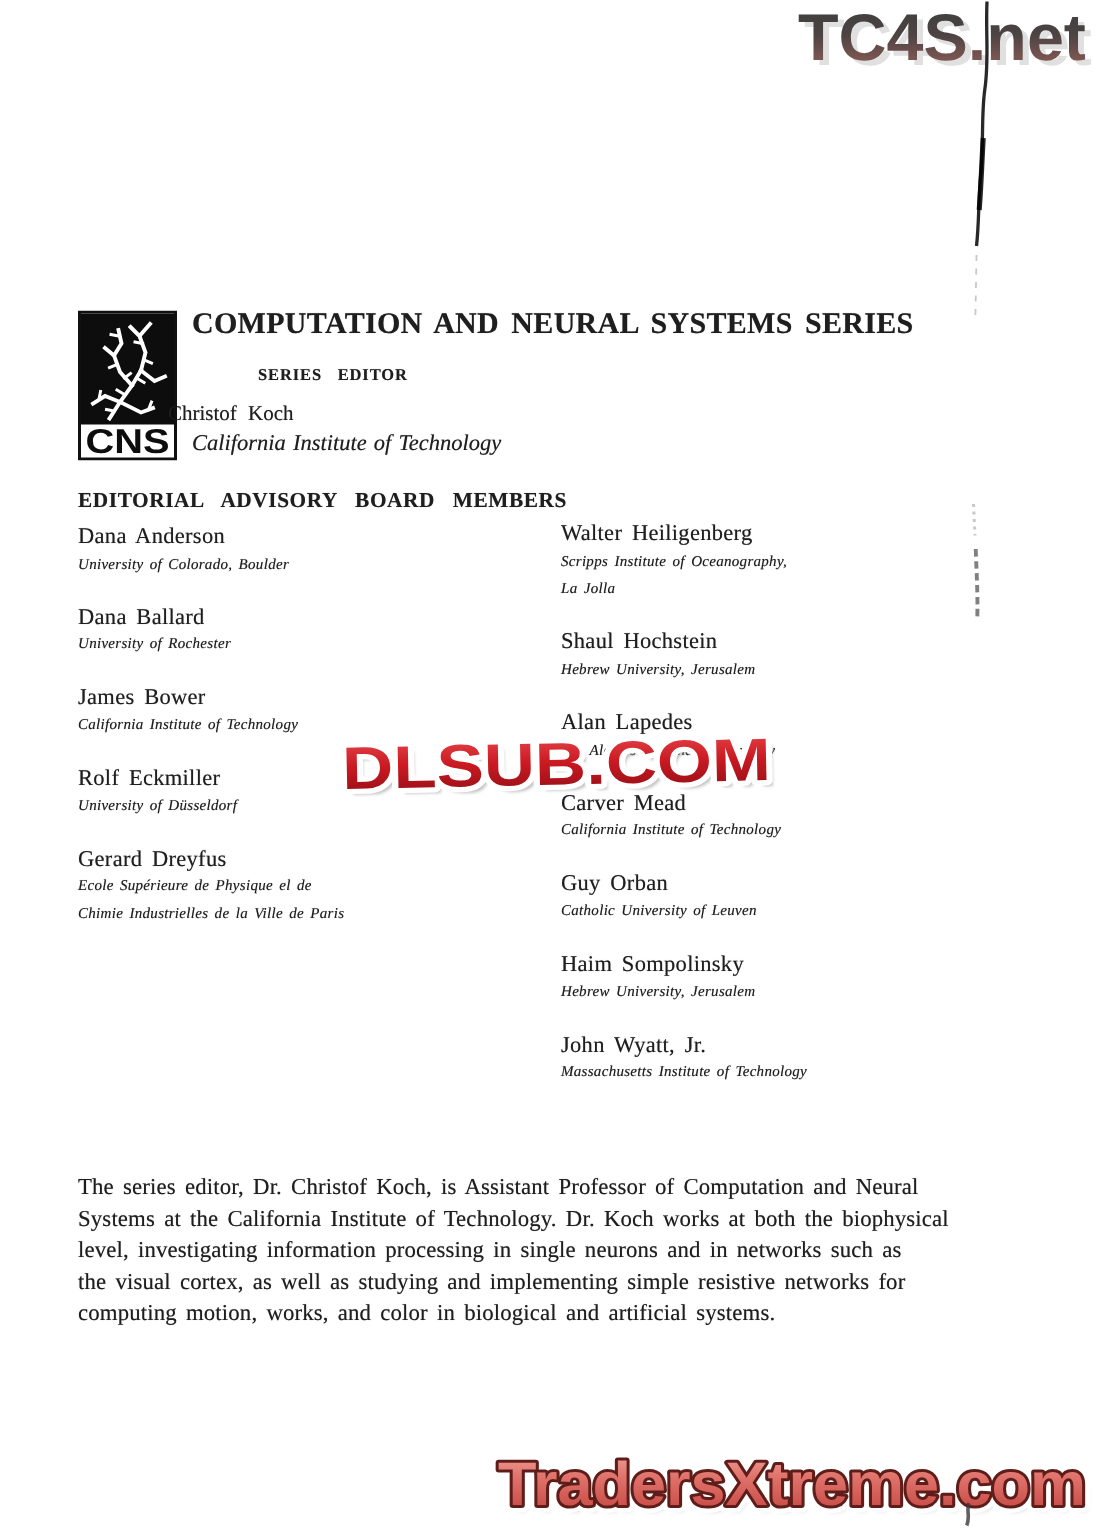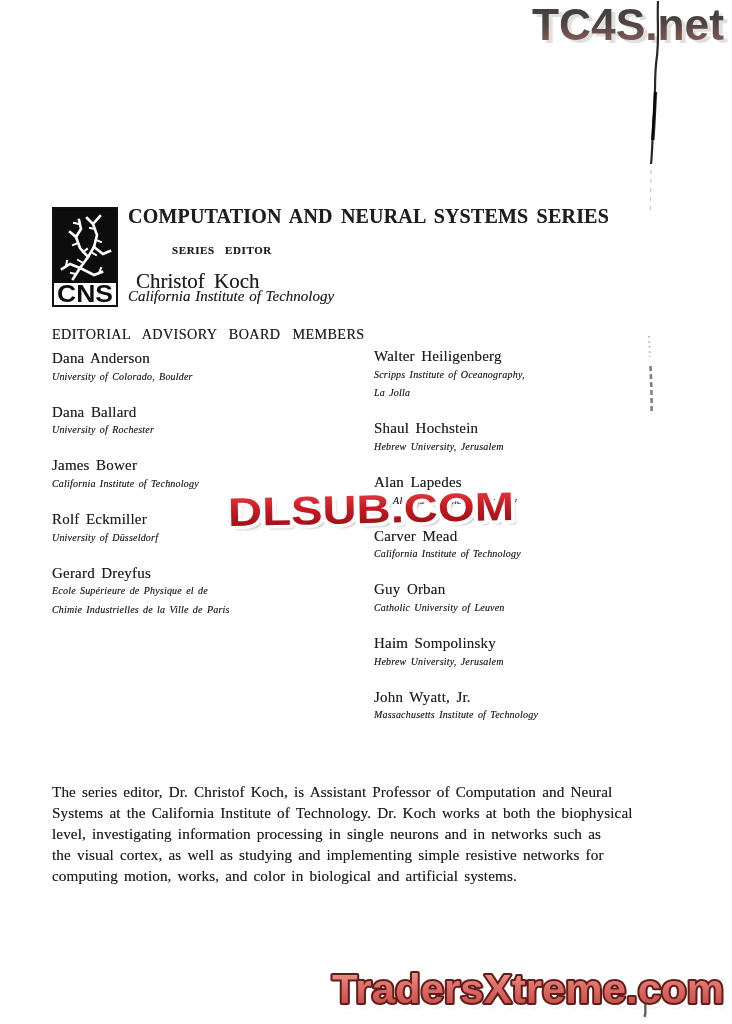--- a/index.html
+++ b/index.html
@@ -10,24 +10,24 @@
     font-family:"Liberation Serif", serif;
     color:#1e1e1e;
     overflow:hidden;
   }
   .abs { position:absolute; }
   .scan-text { text-shadow:0 0 .5px rgba(20,20,20,.55); }
 
   
   .series-title { left:128px; top:205px; font-size:20px; font-weight:bold; letter-spacing:.2px; word-spacing:3px; white-space:nowrap; }
   .series-editor-label { left:128px; top:244px; font-size:11px; font-weight:bold; word-spacing:7px; letter-spacing:.6px;margin-left:44px; }
-  .editor-name { left:136px; top:269px; font-size:21px; word-spacing:4px; }
+  .editor-name { left:112px; top:269px; font-size:14px; word-spacing:4px; }
   .editor-aff  { left:128px; top:288px; font-size:15px; font-style:italic; word-spacing:1px; }
 
-  .board-heading { left:52px; top:326px; font-size:14.2px; font-weight:normal; word-spacing:8px; letter-spacing:.4px; white-space:nowrap; }
+  .board-heading { left:52px; top:326px; font-size:14.2px; font-weight:bold; word-spacing:8px; letter-spacing:.4px; white-space:nowrap; }
 
   .col { position:absolute; width:330px; }
   .col-left  { left:52px;  top:349px; }
   .col-right { left:374px; top:347px; }
   .entry { margin-bottom:16.5px; }
   .name { font-size:15px; line-height:18.6px; word-spacing:2.5px; letter-spacing:.2px; }
   .aff  { font-size:10px; line-height:18.6px; font-style:italic; word-spacing:1.5px; letter-spacing:.2px; white-space:pre-line; }
 
   .bio { left:52px; top:781px; width:652px; font-size:15.2px; line-height:21px; word-spacing:2.2px; letter-spacing:.1px; }
 

